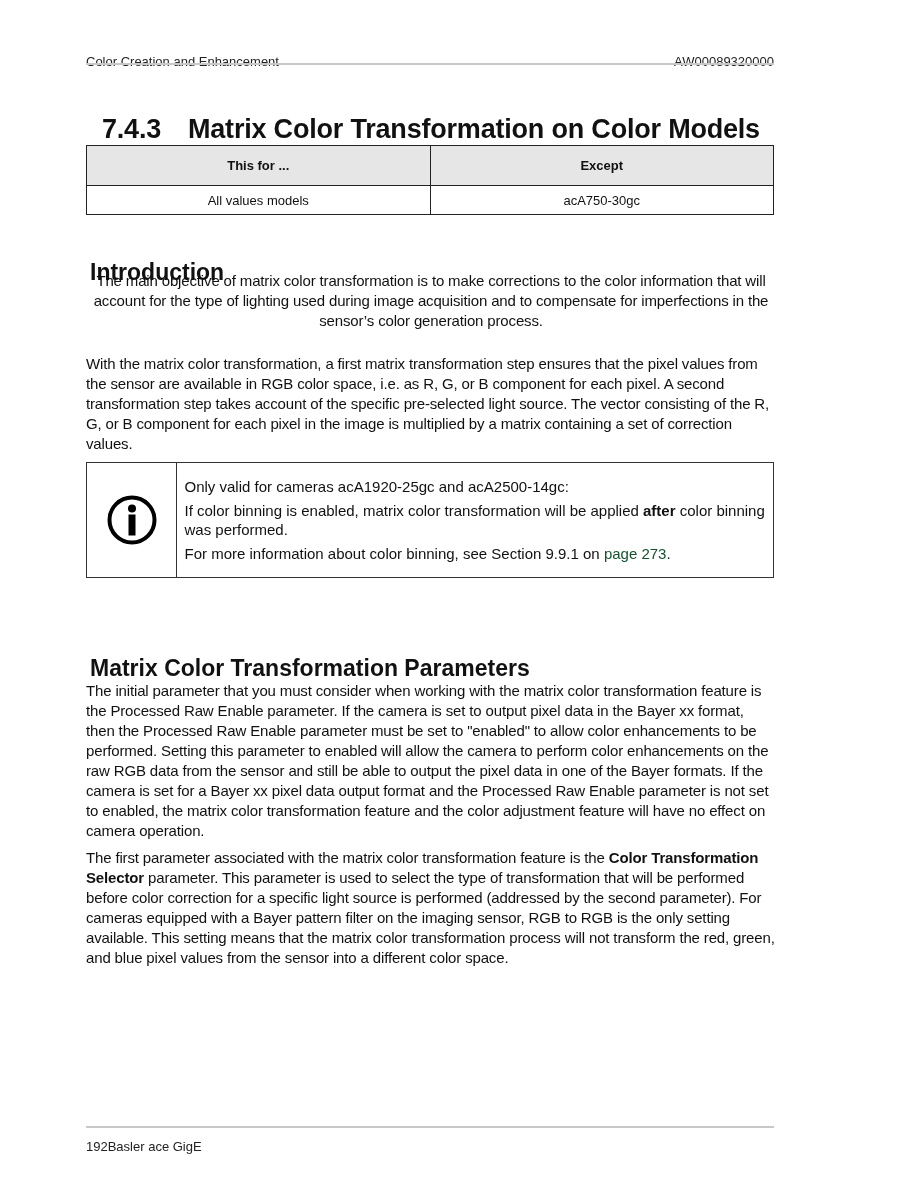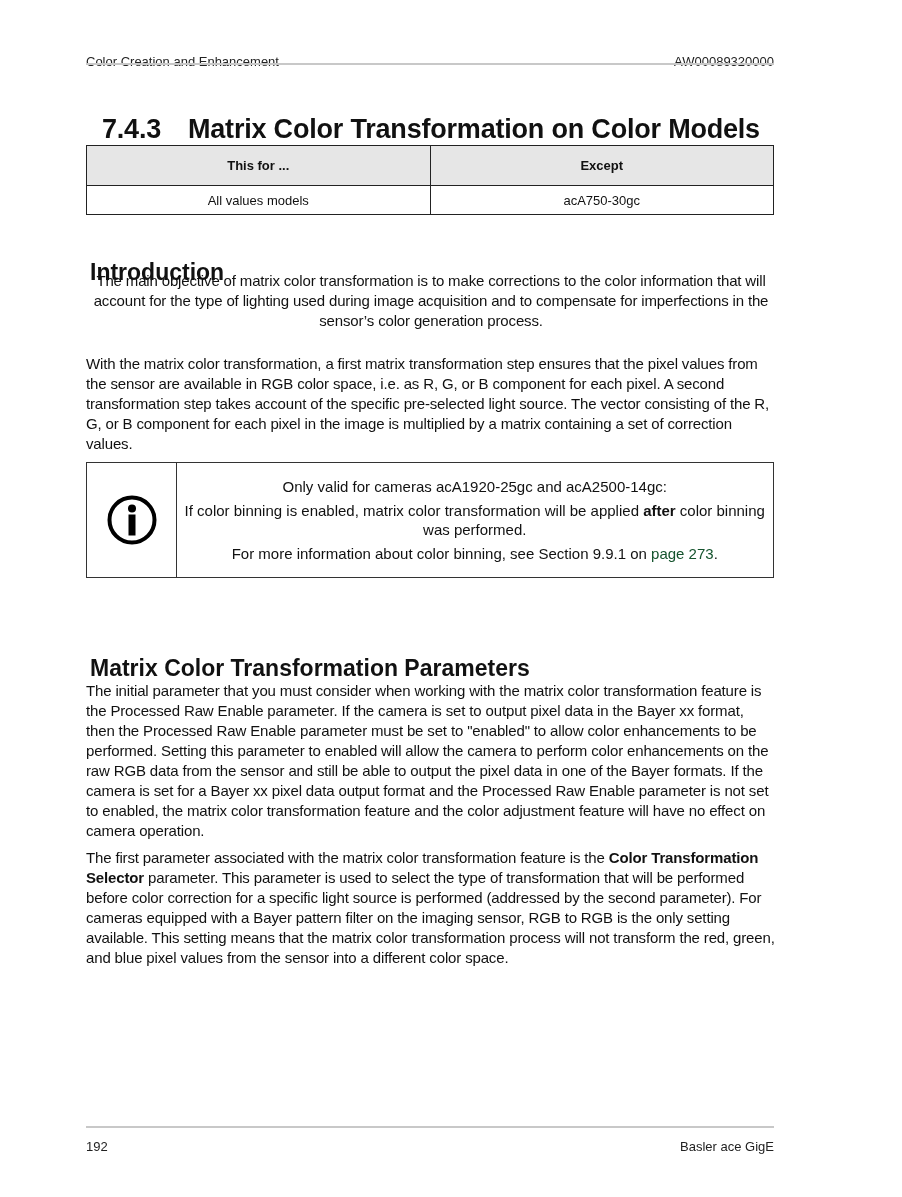--- a/index.html
+++ b/index.html
@@ -13,24 +13,24 @@
   .title .num { display: inline-block; width: 86px; }
   table.valid { position: absolute; left: 86px; top: 145px; width: 688px; border-collapse: collapse; font-size: 13px; }
   table.valid th, table.valid td { border: 1px solid #222; text-align: center; width: 50%; }
   table.valid th { background: #e6e6e6; height: 37px; font-weight: bold; }
   table.valid td { height: 26px; }
   h2 { position: absolute; left: 78px; margin: 12px; font-size: 23px; font-weight: bold; }
   p.body { position: absolute; left: 86px; width: 690px; margin: 0; font-size: 15px; line-height: 20px; letter-spacing: -0.15px; }
   .note { position: absolute; left: 86px; top: 462px; width: 686px; height: 114px; border: 1px solid #333; display: flex; }
   .note-icon-cell { width: 106px; border-right: 1px solid #333; display: flex; align-items: center; justify-content: center; }
   .note-text { padding: 14px 8px 0 7px; font-size: 15px; line-height: 19px; }
-  .note-text div { margin-bottom: 5px; text-align: center; }
+  .note-text div { margin-bottom: 5px; }
   .link { color: #14532d; }
   .ftr-rule { position: absolute; left: 86px; width: 688px; top: 1126px; height: 2px; background: #c8c8c8; }
-  .ftr { position: absolute; left: 86px; width: 688px; top: 1139px; font-size: 13px; display: flex; justify-content: space-between; color: #222; }
+  .ftr { position: absolute; left: 86px; width: 688px; top: 1139px; font-size: 13px; display: flex; color: #222; }
 </style>
 </head>
 <body>
 
 <div class="hdr">
   <span>Color Creation and Enhancement</span>
   <span>AW00089320000</span>
 </div>
 <div class="hdr-rule"></div>
 

